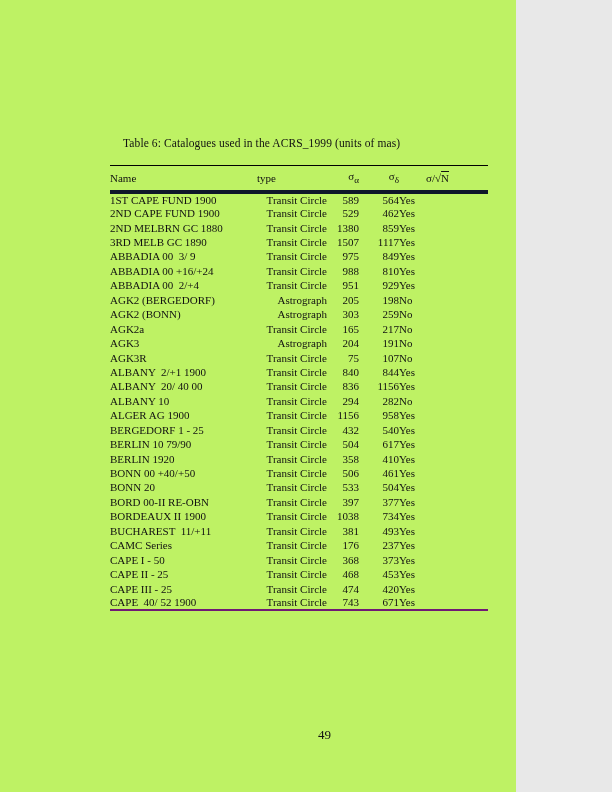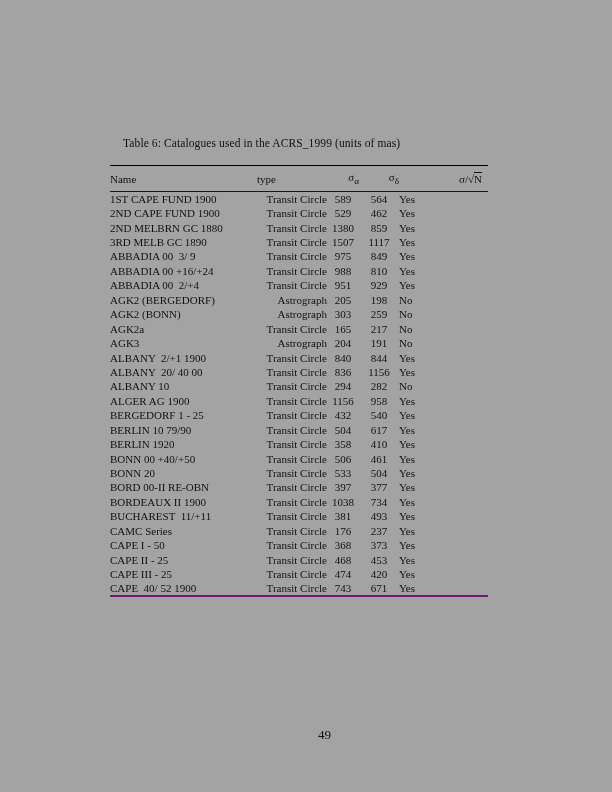--- a/index.html
+++ b/index.html
@@ -1,19 +1,19 @@
 <!DOCTYPE html>
 <html><head>
 <meta charset="utf-8">
 <style>
   html,body{margin:0;padding:0;background:#e8e8e8;}
   .page{
     position:relative;
-    width:612px;height:792px;
-    background:#a3a3a3;
+    width:516px;height:792px;
+    background:#bef264;
     font-family:"Liberation Serif", serif;
     color:#111111;
     overflow:hidden;
   }
   .caption{
     position:absolute;
     left:123px;top:137px;
     font-size:11.5px;
     letter-spacing:0.1px;
     white-space:pre;
@@ -21,46 +21,46 @@
   table.cat{
     position:absolute;
     left:110px;top:165px;
     width:378px;
     border-collapse:collapse;
     table-layout:fixed;
     font-size:11px;
   }
   table.cat thead tr{
     border-top:1px solid #000;
-    border-bottom:1px solid #0f172a;
+    border-bottom:4px solid #0f172a;
     height:26px;
   }
   table.cat th{
     font-weight:normal;
     text-align:left;
     vertical-align:middle;
     padding:0;
   }
   table.cat th.h2, table.cat th.h3{text-align:right;}
   table.cat th.h4{
-    text-align:right;
+    text-align:center;
     position:relative;
     left:-6px;
     margin-left:36px;
   }
   table.cat td{
     padding:0;
     vertical-align:middle;
   }
   table.cat tbody tr{height:14.45px;}
   table.cat tbody tr:last-child{border-bottom:2px solid #701a75;}
   td.c0{white-space:pre;padding-left:3px;margin-top:24px;}
   th.h0{padding-left:3px;}
   td.c1{white-space:pre;text-align:right;}
-  td.c2, td.c3{text-align:center;}
+  td.c2, td.c3{text-align:right;}
   td.c4{padding-left:10px;}
   .radicand{text-decoration:overline;}
   .page-number{
     position:absolute;
     left:318px;top:727px;
     font-size:13px;
   }
 </style>
 </head>
 <body>
@@ -158,20 +158,27 @@
           <td class="c4">No</td>
         </tr>
         <tr>
           <td class="c0">AGK3</td>
           <td class="c1">Astrograph</td>
           <td class="c2">204</td>
           <td class="c3">191</td>
           <td class="c4">No</td>
         </tr>
         <tr>
+          <td class="c0">AGK3R</td>
+          <td class="c1">Transit Circle</td>
+          <td class="c2">75</td>
+          <td class="c3">107</td>
+          <td class="c4">No</td>
+        </tr>
+        <tr>
           <td class="c0">ALBANY  2/+1 1900</td>
           <td class="c1">Transit Circle</td>
           <td class="c2">840</td>
           <td class="c3">844</td>
           <td class="c4">Yes</td>
         </tr>
         <tr>
           <td class="c0">ALBANY  20/ 40 00</td>
           <td class="c1">Transit Circle</td>
           <td class="c2">836</td>

